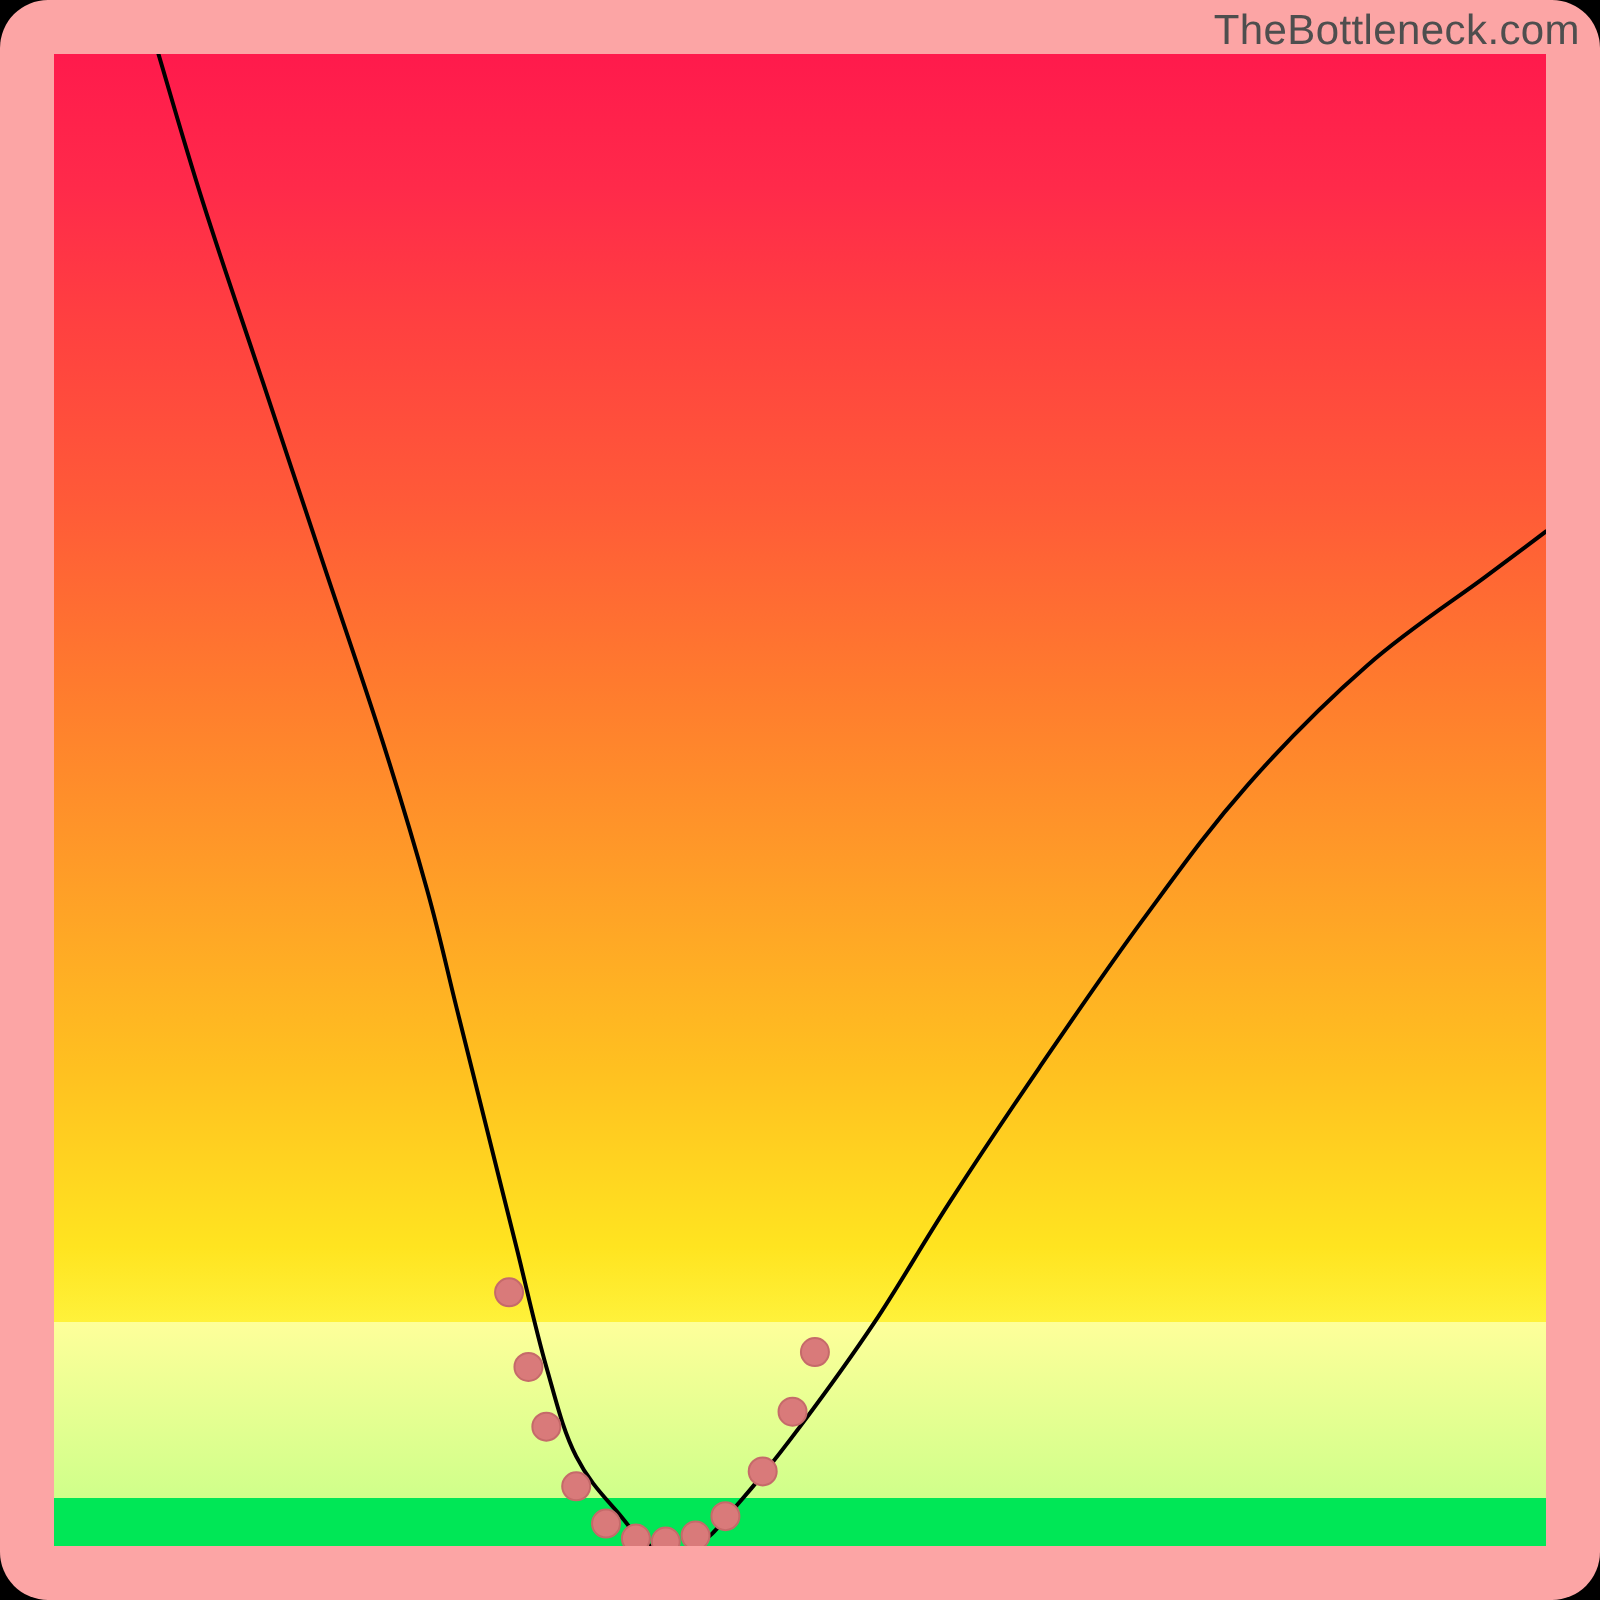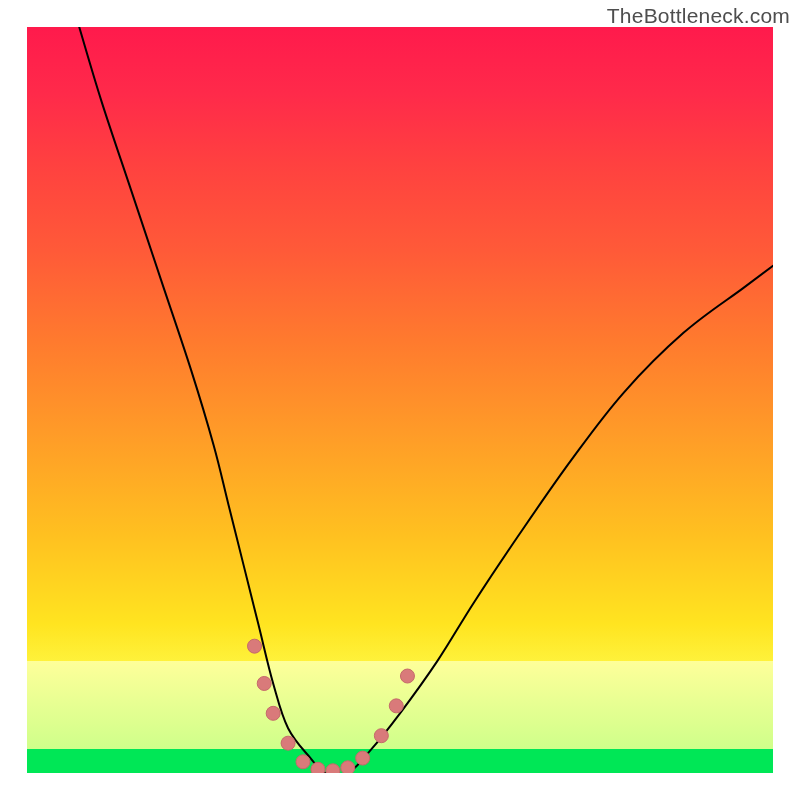--- a/index.html
+++ b/index.html
@@ -10,21 +10,22 @@
     background: #000000;
     overflow: hidden;
     font-family: Arial, Helvetica, sans-serif;
   }
   .frame {
     position: absolute;
     left: 0;
     top: 0;
     width: 800px;
     height: 800px;
-    background: #ffffff;
+    background: #fca5a5;
+    border-radius: 24px;
   }
   .plot-area {
     position: absolute;
     left: 27px;
     top: 27px;
     width: 746px;
     height: 746px;
     overflow: hidden;
   }
   .gradient-bg {

